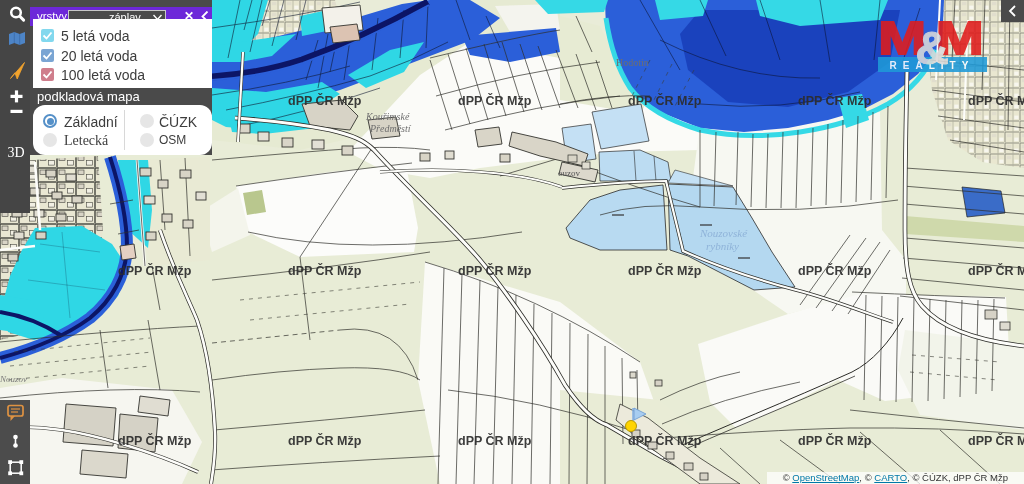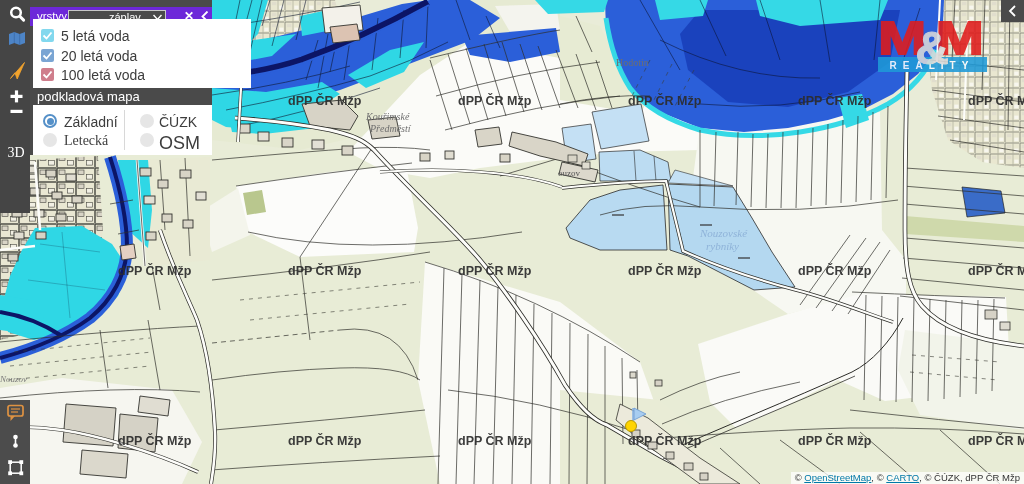--- a/index.html
+++ b/index.html
@@ -340,62 +340,62 @@
 <span style="position:absolute;left:5px;top:0px;font-size:11px;color:#fff;margin-left:35px;">záplav</span>
 <svg style="position:absolute;right:3px;top:3px" width="9" height="7">
             <path d="M 0.5,1 L 4.5,5.5 L 8.5,1" stroke="#fff" stroke-width="1.4" fill="none"></path>
           </svg>
 </div>
 <span style="position:absolute;left:154px;top:2px;font-size:12px;font-weight:bold;">✕</span>
 <svg style="position:absolute;left:171px;top:4px" width="8" height="11">
           <path d="M 6.5,0.5 L 1.5,5.5 L 6.5,10.5" stroke="#fff" stroke-width="1.8" fill="none"></path>
         </svg>
 </div>
-<div style="position:absolute;left:3px;top:19px;width:179px;height:69px;background:#fff;padding-left:39px;">
+<div style="position:absolute;left:3px;top:19px;width:179px;height:69px;background:#fff;">
 <div style="position:absolute;left:8px;top:10px;width:13px;height:13px;background:#82d8ee;border-radius:2px;"></div>
 <svg style="position:absolute;left:8px;top:10px" width="13" height="13">
           <path d="M 2.5,6.5 L 5.5,9.5 L 10.5,3.5" stroke="#fff" stroke-width="1.8" fill="none"></path>
         </svg>
 <span style="position:absolute;left:28px;top:9px;font-size:14px;color:#3d3d3d;">5 letá voda</span>
 <div style="position:absolute;left:8px;top:29.5px;width:13px;height:13px;background:#7aa5d3;border-radius:2px;"></div>
 <svg style="position:absolute;left:8px;top:29.5px" width="13" height="13">
           <path d="M 2.5,6.5 L 5.5,9.5 L 10.5,3.5" stroke="#fff" stroke-width="1.8" fill="none"></path>
         </svg>
 <span style="position:absolute;left:28px;top:28.5px;font-size:14px;color:#3d3d3d;">20 letá voda</span>
 <div style="position:absolute;left:8px;top:49px;width:13px;height:13px;background:#cf7e8c;border-radius:2px;"></div>
 <svg style="position:absolute;left:8px;top:49px" width="13" height="13">
           <path d="M 2.5,6.5 L 5.5,9.5 L 10.5,3.5" stroke="#fff" stroke-width="1.8" fill="none"></path>
         </svg>
 <span style="position:absolute;left:28px;top:48px;font-size:14px;color:#3d3d3d;">100 letá voda</span>
 </div>
 <div style="position:absolute;left:0;top:88px;width:182px;height:17px;background:#4a4a4a;color:#fff;">
 <span style="position:absolute;left:7px;top:1px;font-size:13px;">podkladová mapa</span>
 </div>
-<div style="position:absolute;left:3px;top:105px;width:179px;height:50px;background:#fff;">
+<div style="position:absolute;left:3px;top:105px;width:179px;height:50px;background:#fff;border-radius:12px;">
 <div style="position:absolute;left:91px;top:5px;width:1px;height:40px;background:#d8d8d8;"></div>
 <div style="position:absolute;left:10px;top:9px;width:14px;height:14px;border-radius:50%;border:2.5px solid #5590c8;box-sizing:border-box;"></div>
 <div style="position:absolute;left:13.5px;top:12.5px;width:7px;height:7px;border-radius:50%;background:#5590c8;"></div>
 <span style="position:absolute;left:31px;top:9px;font-size:14px;color:#3d3d3d;">Základní</span>
 <div style="position:absolute;left:10px;top:28px;width:14px;height:14px;border-radius:50%;background:#e6e6e6;"></div>
 <span style="position:absolute;left:31px;top:28px;font-size:14px;color:#3d3d3d;font-family:Liberation Serif, serif;">Letecká</span>
 <div style="position:absolute;left:107px;top:9px;width:14px;height:14px;border-radius:50%;background:#e6e6e6;"></div>
 <span style="position:absolute;left:126px;top:9px;font-size:14px;color:#3d3d3d;">ČÚZK</span>
 <div style="position:absolute;left:107px;top:28px;width:14px;height:14px;border-radius:50%;background:#e6e6e6;"></div>
-<span style="position:absolute;left:126px;top:28px;font-size:18px;color:#3d3d3d;">OSM</span>
+<span style="position:absolute;left:126px;top:28px;font-size:12px;color:#3d3d3d;">OSM</span>
 </div>
 </div>
 
 <div class="ov" style="left:1001px;top:0;width:23px;height:22px;background:#4a4a4a;">
 <svg width="23" height="22">
         <path d="M 14,6 L 9,11 L 14,16" stroke="#fff" stroke-width="1.8" fill="none"></path>
       </svg>
 </div>
 
 <div class="ov" style="left:857px;top:20px;width:111px;height:52px;opacity:0.88;margin-left:20px;">
 <svg width="111" height="52">
 <rect x="1" y="37" width="109" height="15" fill="#1f9ad8"></rect>
 <text x="55" y="49" font-size="10" font-weight="bold" fill="#fff" text-anchor="middle" letter-spacing="6" font-family="Liberation Sans,sans-serif">REALITY</text>
 <text x="1" y="34" font-size="46" font-weight="bold" fill="#e01c1c" stroke="#e01c1c" stroke-width="2" font-family="Liberation Sans,sans-serif" transform="scale(1.25,1)" textLength="38">M</text>
 <text x="47" y="34" font-size="46" font-weight="bold" fill="#e01c1c" stroke="#e01c1c" stroke-width="2" font-family="Liberation Sans,sans-serif" transform="scale(1.25,1)" textLength="38">M</text>
 <text x="55" y="43.5" font-size="46" font-weight="bold" fill="#d9d9d9" stroke="#d9d9d9" stroke-width="1.2" text-anchor="middle" font-family="Liberation Sans,sans-serif">&amp;</text>
 </svg></div>
 
-<div class="ov" style="right:0;bottom:0;height:12px;background:rgba(255,255,255,0.72);font-size:9.5px;color:#333;padding:0 4px;line-height:11.5px;white-space:nowrap;">© <span style="color:#0078a8;text-decoration:underline;">OpenStreetMap</span>, © <span style="color:#0078a8;text-decoration:underline;">CARTO</span>, © ČÚZK, dPP ČR Mžp</div>
+<div class="ov" style="right:0;bottom:0;height:12px;background:rgba(255,255,255,0.72);font-size:9.5px;color:#333;padding:0 16px;line-height:11.5px;white-space:nowrap;">© <span style="color:#0078a8;text-decoration:underline;">OpenStreetMap</span>, © <span style="color:#0078a8;text-decoration:underline;">CARTO</span>, © ČÚZK, dPP ČR Mžp</div>
 </div>
 </body></html>

